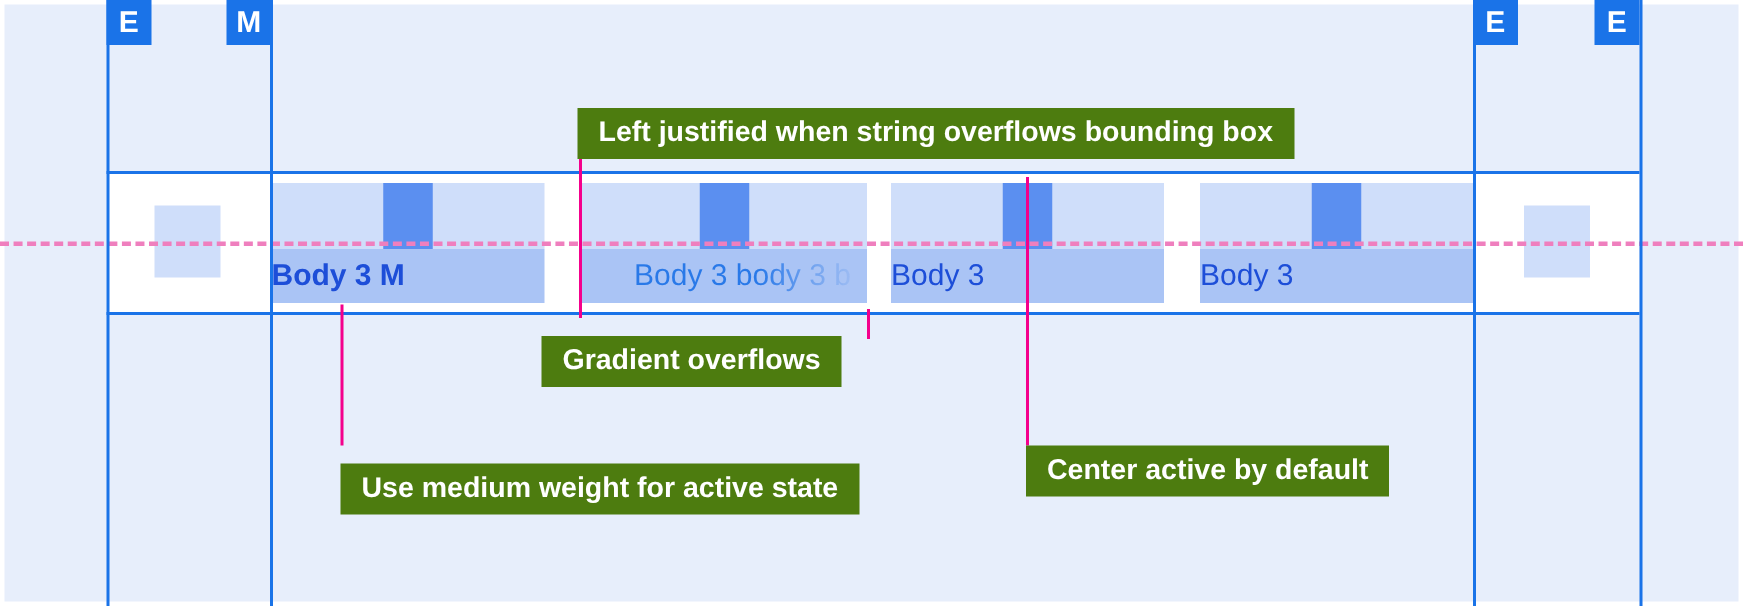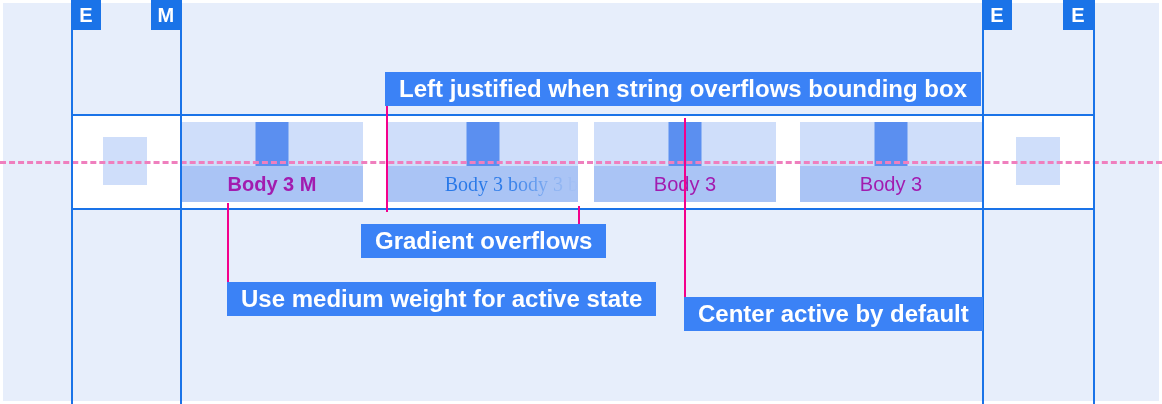--- a/index.html
+++ b/index.html
@@ -119,63 +119,61 @@
     background: #aac4f5;
     overflow: hidden;
   }
   .tab-label {
     position: absolute;
     top: 0;
     left: 0;
     right: 0;
     height: 36px;
     line-height: 36px;
-    text-align: center;
     font-size: 20px;
-    color: #a21caf;
+    color: #1d4ed8;
     white-space: nowrap;
   }
   .tab-label.active {
     font-weight: bold;
   }
   .tab-label.overflow {
-    text-align: right;
+    text-align: center;
     padding-left: 24px;
     left: 0;
     right: auto;
     width: 100%;
     box-sizing: border-box;
     background: linear-gradient(to right,
                 #2979e8 0%, #2979e8 62%,
                 rgba(41,121,232,0.45) 80%,
                 rgba(41,121,232,0.12) 94%,
                 rgba(41,121,232,0.0) 100%);
     -webkit-background-clip: text;
     background-clip: text;
     color: transparent;
-    font-family: Liberation Serif, serif;
     -webkit-text-fill-color: transparent;
   }
 
   
   .end-square {
     position: absolute;
     top: 137px;
     width: 44px;
     height: 48px;
     background: #cfdefa;
     z-index: 4;
   }
 
   
   .ann-label {
     position: absolute;
-    background: #3b82f6;
+    background: #4d7c0f;
     color: #ffffff;
-    font-size: 24px;
+    font-size: 19px;
     font-weight: bold;
     height: 34px;
     line-height: 34px;
     padding: 0 14px;
     white-space: nowrap;
     z-index: 9;
     box-sizing: border-box;
   }
   .ann-line {
     position: absolute;
@@ -250,18 +248,18 @@
 
   <div class="centerline"></div>
 
   <div class="ann-line" style="left:386px; top:106px; height:106px;"></div>
   <div class="ann-label" style="left:385px; top:72px;">Left justified when string overflows bounding box</div>
 
   <div class="ann-line" style="left:578px; top:206px; height:20px;"></div>
   <div class="ann-label" style="left:361px; top:224px;">Gradient overflows</div>
 
   <div class="ann-line" style="left:227px; top:203px; height:94px;"></div>
-  <div class="ann-label" style="left:227px; top:282px;">Use medium weight for active state</div>
+  <div class="ann-label" style="left:227px; top:309px;">Use medium weight for active state</div>
 
   <div class="ann-line" style="left:684px; top:118px; height:179px;"></div>
   <div class="ann-label" style="left:684px; top:297px;">Center active by default</div>
 
 </div>
 
 </body></html>

